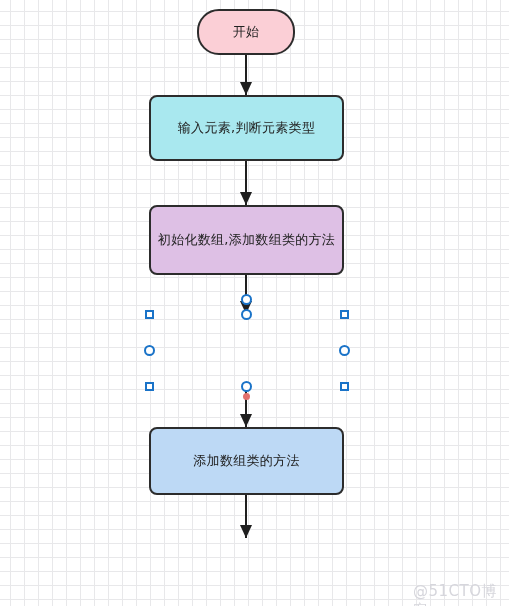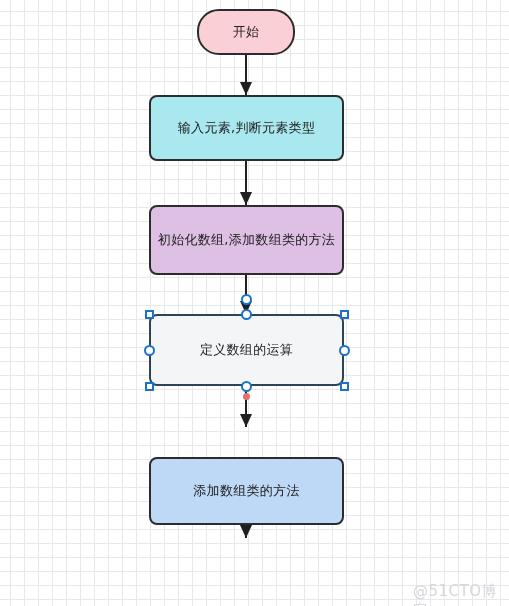--- a/index.html
+++ b/index.html
@@ -135,30 +135,27 @@
     </div>
     <div class="node terminal" style="left: 197px; top: 9px; width: 98px; height: 46px; background: rgb(251, 207, 214); border-color: rgb(44, 44, 44);">
       <span>开始</span>
     </div>
     <div class="node process" style="left: 149px; top: 95px; width: 195px; height: 66px; background: rgb(169, 232, 239); border-color: rgb(44, 44, 44);">
       <span>输入元素,判断元素类型</span>
     </div>
     <div class="node process" style="left: 149px; top: 205px; width: 195px; height: 70px; background: rgb(222, 192, 229); border-color: rgb(44, 44, 44);">
       <span>初始化数组,添加数组类的方法</span>
     </div>
-    <div class="node process selected" style="left: 149px; top: 314px; width: 195px; height: 72px; background: rgb(244, 245, 247); border-color: rgb(47, 67, 86);">
-      <span>定义数组的运算</span>
-    </div>
     <div class="handle-sq" style="left: 144.5px; top: 309.5px;"></div>
     <div class="handle-sq" style="left: 339.5px; top: 309.5px;"></div>
     <div class="handle-sq" style="left: 144.5px; top: 381.5px;"></div>
     <div class="handle-sq" style="left: 339.5px; top: 381.5px;"></div>
     <div class="handle-ci" style="left: 241px; top: 308.5px;"></div>
     <div class="handle-ci" style="left: 241px; top: 380.5px;"></div>
     <div class="handle-ci" style="left: 143.5px; top: 344.5px;"></div>
     <div class="handle-ci" style="left: 338.5px; top: 344.5px;"></div>
     <div class="handle-ci" style="left: 241px; top: 294px;"></div>
     <div class="endpoint-dot" style="left: 243px; top: 393px;"></div>
-    <div class="node process" style="left: 149px; top: 427px; width: 195px; height: 68px; background: rgb(189, 217, 245); border-color: rgb(44, 44, 44); margin-top: 30px;">
+    <div class="node process" style="left: 149px; top: 427px; width: 195px; height: 68px; background: rgb(189, 217, 245); border-color: rgb(44, 44, 44);">
       <span>添加数组类的方法</span>
     </div>
     <div class="watermark" style="left: 413px; top: 582px;">@51CTO博客</div>
   </div>
 
 </body></html>

